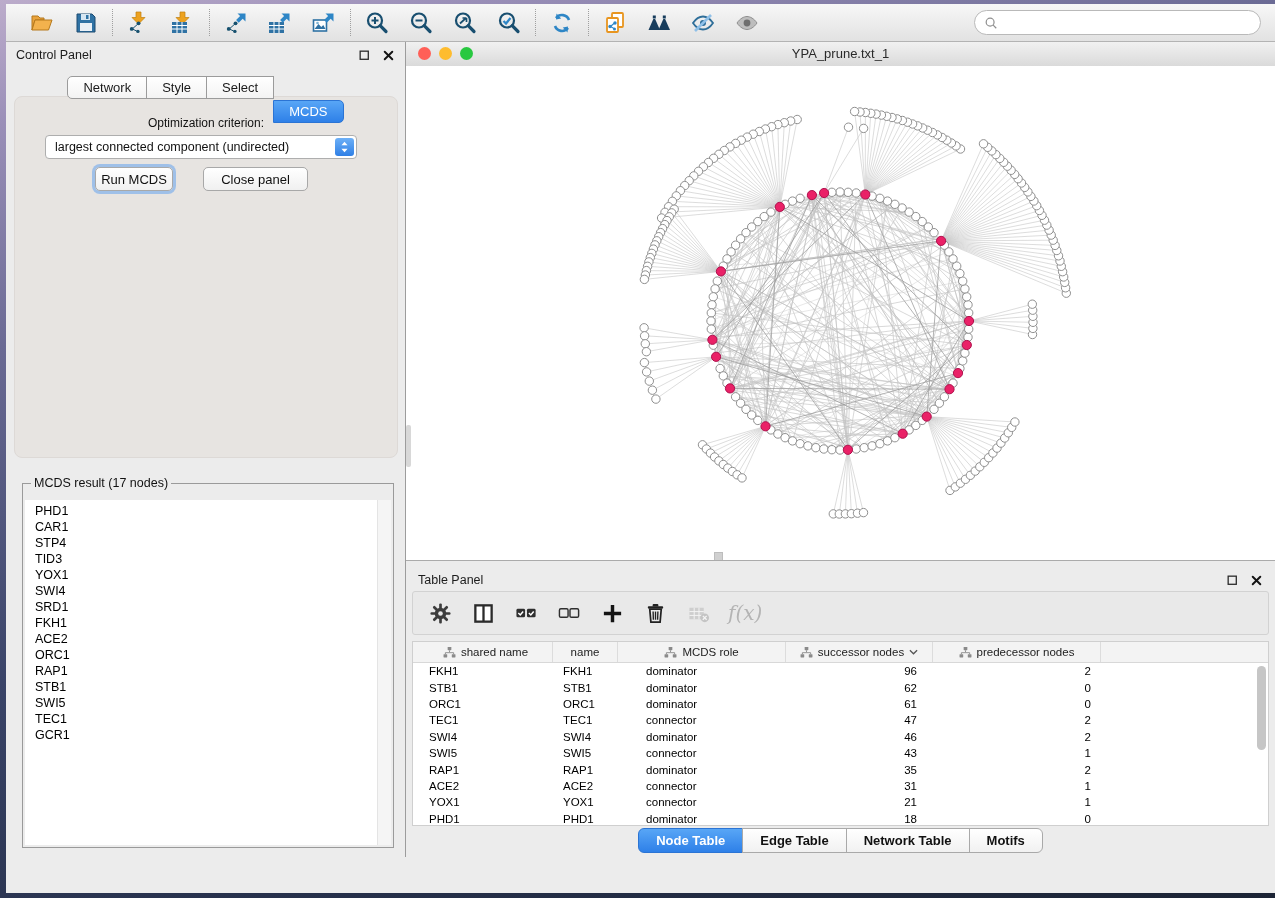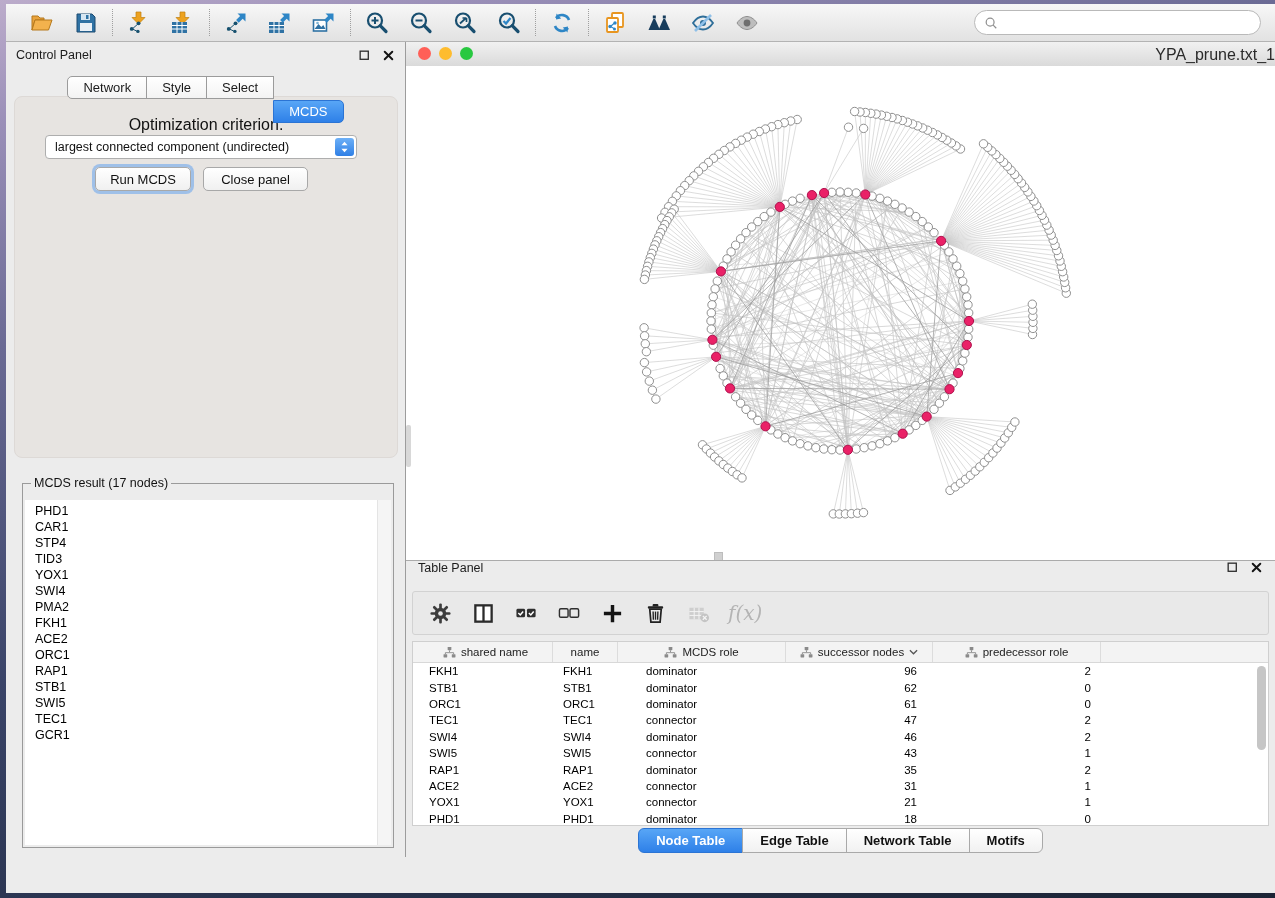--- a/index.html
+++ b/index.html
@@ -28,52 +28,52 @@
   .panel-header-icons{margin-left:auto;display:flex;gap:11px;align-items:center;}
   .ph-btn svg{width:13px;height:13px;display:block;}
   .cp-tabs{position:absolute;left:0;top:34px;width:100%;display:flex;justify-content:center;z-index:2;}
   .seg{height:23px;box-sizing:border-box;border:1px solid #9b9b9b;background:linear-gradient(#ffffff,#f3f3f3);
       font-size:13px;padding:0 15px;display:flex;align-items:center;margin-left:-1px;color:#1a1a1a;cursor:default;}
   .seg:first-child{border-radius:5px 0 0 5px;margin-left:0;}
   .seg:last-child{border-radius:0 5px 5px 0;}
   .seg.active{background:linear-gradient(#58a6f6,#2e80e8);border-color:#2b74d4;color:#fff;margin-top:24px;}
   .cp-card{position:absolute;left:8px;top:54px;width:384px;height:362px;background:#e7e4e1;border-radius:8px;
       border:1px solid #ddd9d6;box-sizing:border-box;}
-  .crit-label{position:absolute;top:74px;left:0;width:400px;text-align:center;font-size:16px;color:#111;}
+  .crit-label{position:absolute;top:74px;left:0;width:400px;text-align:center;font-size:12px;color:#111;}
   .dropdown{position:absolute;left:39px;top:93px;width:312px;height:24px;background:#fff;border:1px solid #aeaeae;
       border-radius:4px;display:flex;align-items:center;font-size:12.5px;color:#111;padding-left:9px;box-sizing:border-box;}
   .stepper{position:absolute;right:2px;top:2px;bottom:2px;width:19px;border-radius:3px;
       background:linear-gradient(#6db0f7,#2f7fe5);display:flex;align-items:center;justify-content:center;}
   .stepper svg{width:11px;height:14px;}
   .cp-btn{position:absolute;top:125px;height:24px;border:1px solid #a8a8a8;border-radius:5px;
       background:linear-gradient(#ffffff,#f0f0f0);font-size:13px;color:#111;display:flex;align-items:center;justify-content:center;box-sizing:border-box;}
-  .run-btn{left:89px;width:96px;box-shadow:0 0 0 3px rgba(100,162,238,.55);}
+  .run-btn{left:89px;width:78px;box-shadow:0 0 0 3px rgba(100,162,238,.55);}
   .close-panel-btn{left:197px;width:105px;}
   .mcds-fieldset{position:absolute;left:6px;top:424px;width:372px;height:372px;border:1px solid #9a9a9a;
       margin:10px;padding:0;box-sizing:border-box;background:transparent;}
   .mcds-fieldset legend{font-size:12.5px;color:#111;margin-left:8px;padding:0 3px;}
   .listbox{position:absolute;left:2px;right:2px;top:10px;bottom:2px;background:#fff;overflow:hidden;}
   .listbox .scroll-track{position:absolute;top:0;right:0;bottom:0;width:13px;background:#f5f5f5;border-left:1px solid #e4e4e4;}
   .mcds-item{font-size:12.5px;line-height:16px;padding-left:10px;color:#000;}
   .mcds-list{padding-top:3px;}
 
   
   .right{position:absolute;left:400px;top:38px;right:0;height:815px;background:#fff;}
   .net-titlebar{position:absolute;top:0;left:0;right:0;height:24px;background:linear-gradient(#f1f1f1,#dadada);
       border-bottom:1px solid #b6b6b6;}
   .traffic{position:absolute;left:12px;top:5px;display:flex;gap:8px;}
   .light{width:13px;height:13px;border-radius:50%;}
-  .net-title{position:absolute;left:0;right:0;top:4px;text-align:right;font-size:16px;color:#2a2a2a;}
+  .net-title{position:absolute;left:0;right:0;top:4px;text-align:center;font-size:13px;color:#2a2a2a;}
   .net-canvas{position:absolute;top:24px;left:0;right:0;height:494px;background:#fff;overflow:hidden;}
   .net-scroll-pill{position:absolute;left:0;top:383px;width:5px;height:42px;background:#d8d8d8;border-radius:2px;}
   .splitter-handle{position:absolute;left:308px;top:510px;width:9px;height:9px;background:#d0d0d0;border:1px solid #bdbdbd;box-sizing:border-box;}
 
   
   .table-panel{position:absolute;top:518px;left:0;right:0;height:297px;background:#ececec;border-top:1px solid #ababab;box-sizing:border-box;}
-  .tp-header{height:26px;display:flex;align-items:flex-start;padding:0 12px;}
+  .tp-header{height:26px;display:flex;align-items:flex-end;padding:0 12px;}
   .tp-toolbar{position:absolute;left:6px;right:6px;top:30px;height:44px;background:#e9e9e9;border:1px solid #d2d2d2;
       border-radius:3px;display:flex;align-items:center;gap:17px;padding:0 14px;box-sizing:border-box;}
   .tt-btn{width:26px;height:26px;display:flex;align-items:center;justify-content:center;}
   .tt-btn svg{width:23px;height:23px;}
   .tt-btn.disabled{opacity:.55;}
   .fx-label{font-family:"DejaVu Serif","Liberation Serif",serif;font-style:italic;color:#b4b4b4;font-size:20px;}
   .table-wrap{position:absolute;left:6px;right:6px;top:80px;bottom:31px;background:#fff;border:1px solid #cfcfcf;box-sizing:border-box;overflow:hidden;}
   .thead{display:flex;height:20px;background:#f3f3f3;border-bottom:1px solid #d8d8d8;font-size:11.5px;color:#222;align-items:stretch;padding-left:6px;}
   .th{display:flex;align-items:center;justify-content:center;gap:5px;border-right:1px solid #dcdcdc;box-sizing:border-box;}
   .th svg.tree{width:13px;height:11px;}
@@ -321,21 +321,21 @@
       <fieldset class="mcds-fieldset">
         <legend>MCDS result (17 nodes)</legend>
         <div class="listbox">
           <div class="mcds-list" id="mcds-list">
               <div class="mcds-item">PHD1</div>
               <div class="mcds-item">CAR1</div>
               <div class="mcds-item">STP4</div>
               <div class="mcds-item">TID3</div>
               <div class="mcds-item">YOX1</div>
               <div class="mcds-item">SWI4</div>
-              <div class="mcds-item">PMA2</div>
+              <div class="mcds-item">SRD1</div>
               <div class="mcds-item">FKH1</div>
               <div class="mcds-item">ACE2</div>
               <div class="mcds-item">ORC1</div>
               <div class="mcds-item">RAP1</div>
               <div class="mcds-item">STB1</div>
               <div class="mcds-item">SWI5</div>
               <div class="mcds-item">TEC1</div>
               <div class="mcds-item">GCR1</div>
             </div>
           <div class="scroll-track"></div>
@@ -1155,21 +1155,21 @@
               </span>
               <span class="th" style="width:168px">
                 <svg class="tree" viewBox="0 0 14 12">
                   <g fill="#8a8a8a">
                     <rect x="5" y="0" width="4" height="3.6" rx="0.5"></rect>
                     <rect x="0.5" y="7.8" width="4" height="3.6" rx="0.5"></rect>
                     <rect x="9.5" y="7.8" width="4" height="3.6" rx="0.5"></rect>
                   </g>
                   <path d="M7 3.6v2M2.5 7.8V6.2h9v1.6" stroke="#8a8a8a" stroke-width="1" fill="none"></path>
                 </svg>
-                <span>predecessor role</span>
+                <span>predecessor nodes</span>
               </span>
               <span class="th-fill"></span>
             </div>
           <div id="tbody">
               <div class="tr">
                 <span class="td c0" style="width:134px">FKH1</span>
                 <span class="td c1" style="width:65px">FKH1</span>
                 <span class="td c2" style="width:168px">dominator</span>
                 <span class="td c3" style="width:147px">96</span>
                 <span class="td c4" style="width:168px">2</span>

